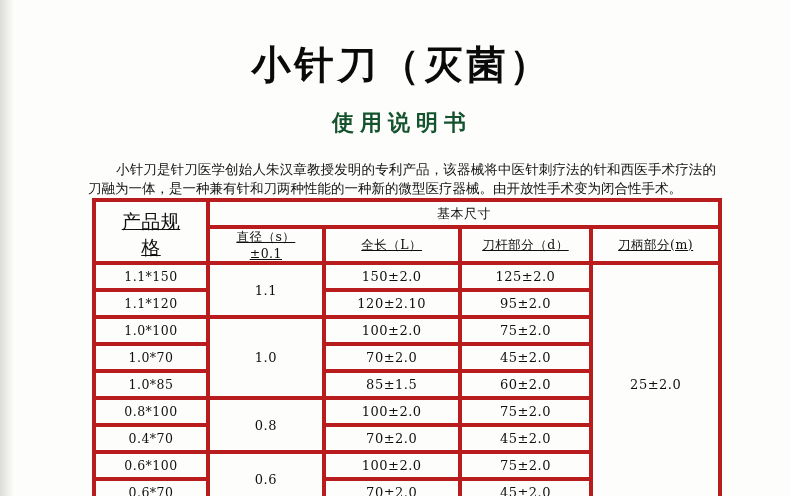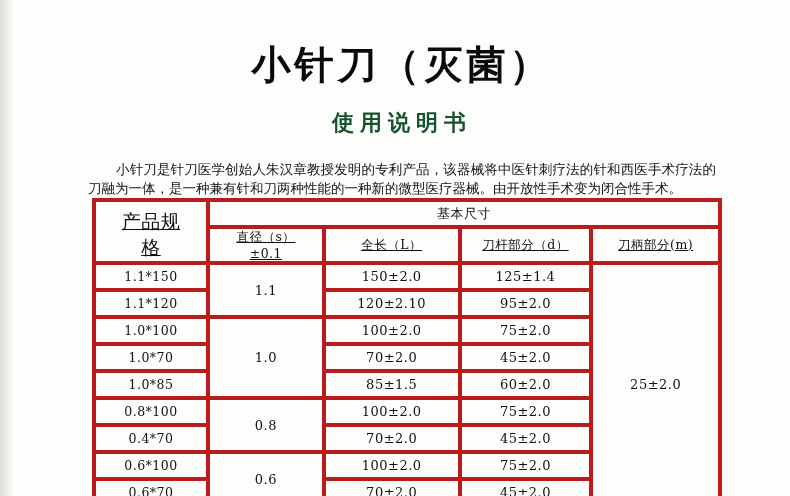--- a/index.html
+++ b/index.html
@@ -140,21 +140,21 @@
         <th class="sub-head diam">直径（s）±0.1</th>
         <th class="sub-head len">全长（L）</th>
         <th class="sub-head rod">刀杆部分（d）</th>
         <th class="sub-head handle">刀柄部分(m)</th>
       </tr>
 
       <tr>
         <td class="prodspec">1.1*150</td>
         <td class="diam" rowspan="2">1.1</td>
         <td class="len">150±2.0</td>
-        <td class="rod">125±1.4</td>
+        <td class="rod">125±2.0</td>
         <td class="handle" rowspan="9">25±2.0</td>
       </tr>
       <tr>
         <td class="prodspec">1.1*120</td>
         <td class="len">120±2.10</td>
         <td class="rod">95±2.0</td>
       </tr>
 
       <tr>
         <td class="prodspec">1.0*100</td>

